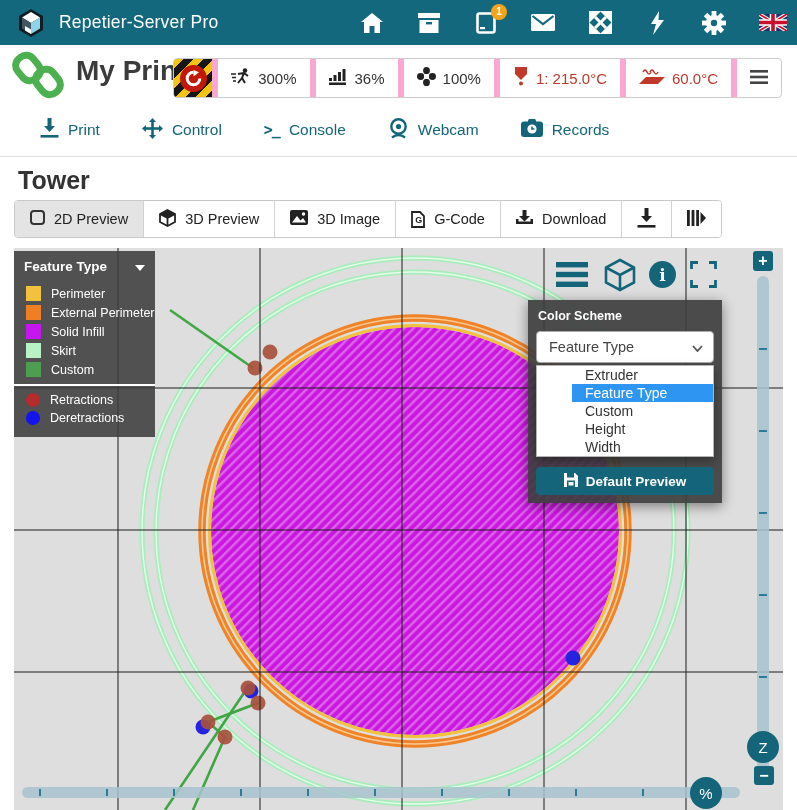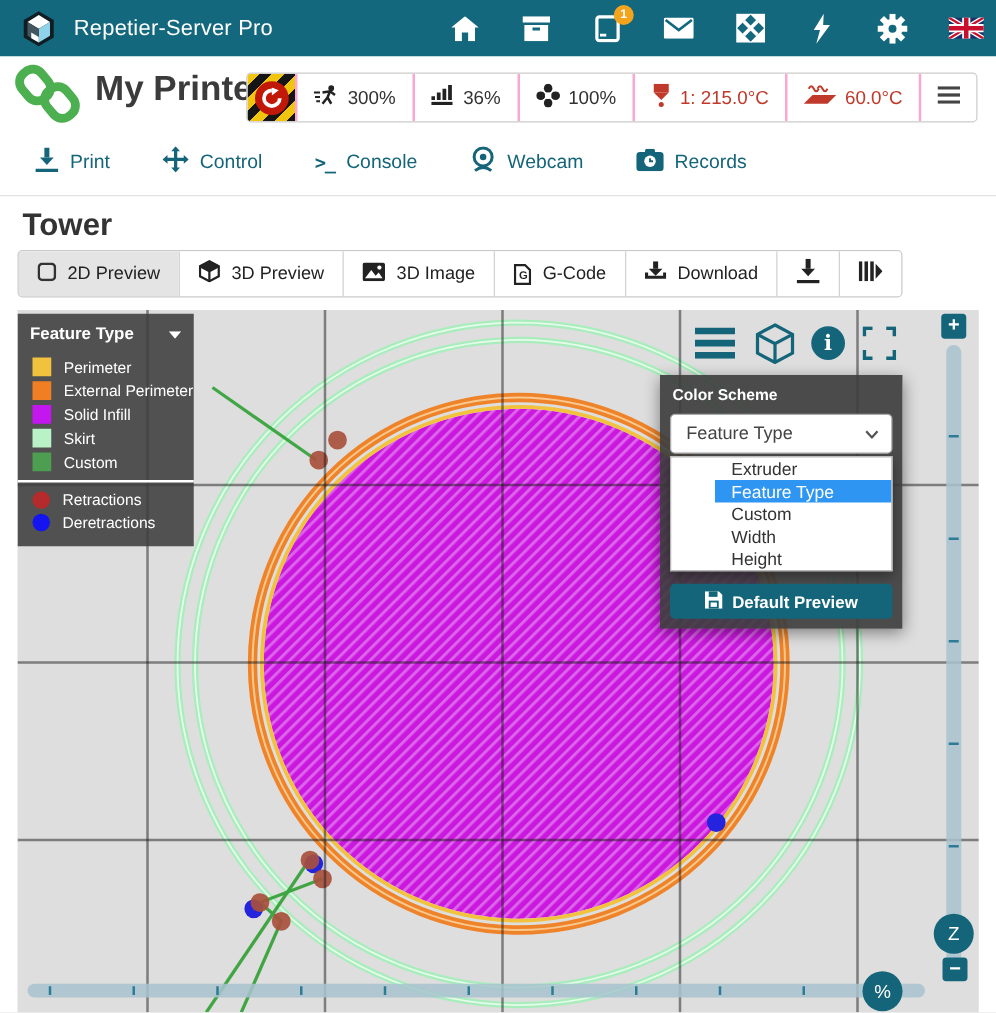--- a/index.html
+++ b/index.html
@@ -16,30 +16,30 @@
   .nav-icons { position:absolute; right:10px; top:0; height:45px; display:flex; align-items:center; gap:33px; }
   .nav-ic { position:relative; width:24px; height:24px; display:flex; align-items:center; justify-content:center; cursor:pointer; }
   .badge { position:absolute; top:-7px; right:-9px; background:#f3a41c; color:#fff;
     border-radius:50%; width:16px; height:16px; font-size:10px; line-height:16px; text-align:center; font-weight:bold; }
   
   .printer-bar { position:absolute; left:0; top:45px; width:797px; height:59px; background:#fff; }
   .chain { position:absolute; left:12px; top:6px; }
   .printer-name { position:absolute; left:76px; top:10px; font-size:28px; font-weight:bold; color:#3b3b3b; margin:0; }
   .status-group { position:absolute; right:15px; top:13px; height:40px; display:flex; align-items:stretch;
     border:1px solid #ccc; border-radius:4px; background:#fff; overflow:hidden; }
-  .seg { display:flex; align-items:center; gap:7px; padding:0 13px; border-left:2px solid #f9a8d4;
+  .seg { display:flex; align-items:center; gap:7px; padding:0 13px; border-left:6px solid #f9a8d4;
     font-size:15px; color:#333; cursor:pointer; white-space:nowrap;justify-content:center; }
   .seg:first-child { border-left:none; }
   .seg.temp { color:#c0392b; }
   .seg.hazard { padding:0; width:38px; justify-content:center;
     background:repeating-linear-gradient(135deg,#f1c40f 0 7px,#151515 7px 14px); }
   .hz-circle { width:27px; height:27px; border-radius:50%; background:#c21807; display:flex; align-items:center; justify-content:center; }
   
   .tabs-bar { position:absolute; left:0; top:104px; width:797px; height:53px; background:#fff;
-    border-bottom:1px solid #e2e2e2; display:flex; align-items:center; padding-left:28px; gap:42px; }
+    border-bottom:1px solid #e2e2e2; display:flex; align-items:center; padding-left:40px; gap:42px; }
   .tab { display:flex; align-items:center; gap:9px; color:#15657a; font-size:15.5px; cursor:pointer; }
   .console-glyph { font-family:"DejaVu Sans Mono",monospace; font-weight:bold; font-size:15px; letter-spacing:-1px; }
   
   .page-title { position:absolute; left:14px; top:162px; margin:4px; font-size:25px; font-weight:bold; color:#333; }
   .view-group { position:absolute; left:14px; top:200px; height:38px; display:inline-flex; background:#fff;
     border:1px solid #c9c9c9; border-radius:4px; overflow:hidden; }
   .vbtn { display:flex; align-items:center; gap:9px; padding:0 15px; font-size:14.5px; color:#222;
     border-left:1px solid #d2d2d2; cursor:pointer; background:#fff; }
   .vbtn:first-child { border-left:none; }
   .vbtn.active { background:#e4e4e4; }
@@ -492,22 +492,22 @@
       <span>
         <svg width="11" height="7" viewBox="0 0 11 7">
             <polyline points="1,1 5.5,6 10,1" fill="none" stroke="#555" stroke-width="1.8"></polyline>
           </svg>
       </span>
     </div>
     <div class="cs-list">
       <div class="cs-opt">Extruder</div>
       <div class="cs-opt hl">Feature Type</div>
       <div class="cs-opt">Custom</div>
+      <div class="cs-opt">Height</div>
       <div class="cs-opt">Width</div>
-      <div class="cs-opt">Height</div>
     </div>
     <div class="cs-btn">
       <span>
         <svg width="14" height="14" viewBox="0 0 14 14">
             <path d="M0,0 H11 L14,3 V14 H0 Z" fill="#fff"></path>
             <rect x="3" y="0" width="7" height="4.5" fill="#15657a"></rect>
             <rect x="3" y="7.5" width="8" height="6.5" fill="#15657a"></rect>
             <rect x="4.5" y="9" width="5" height="3.5" fill="#fff"></rect>
           </svg>
       </span>

